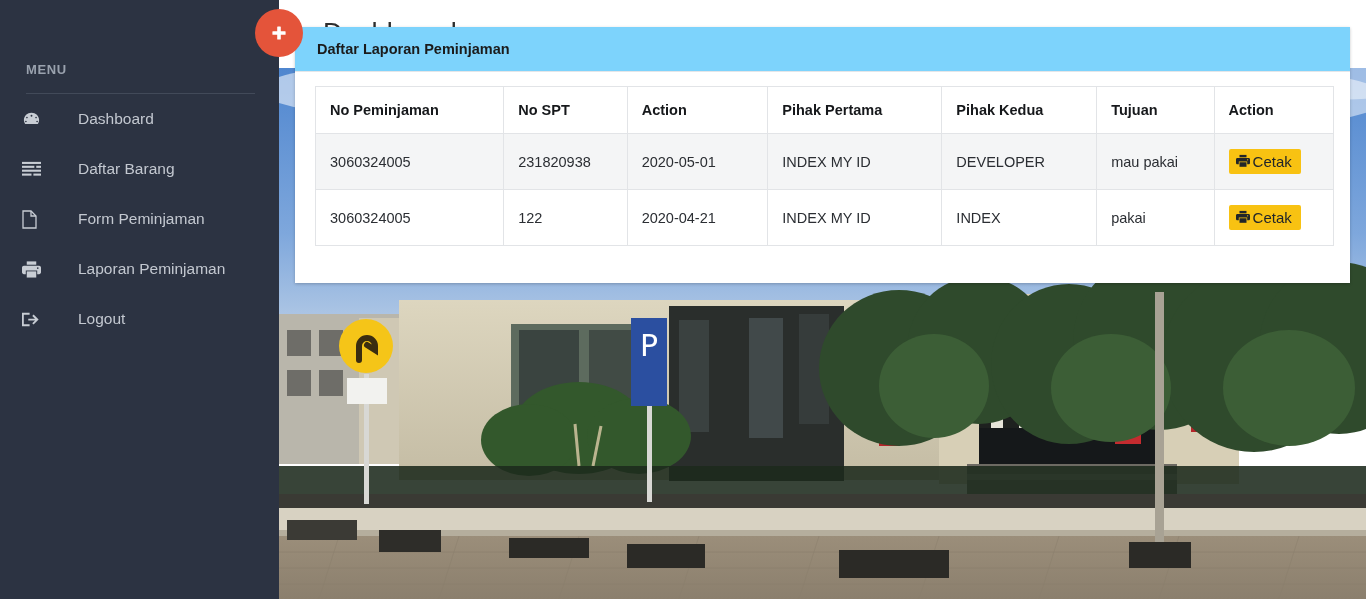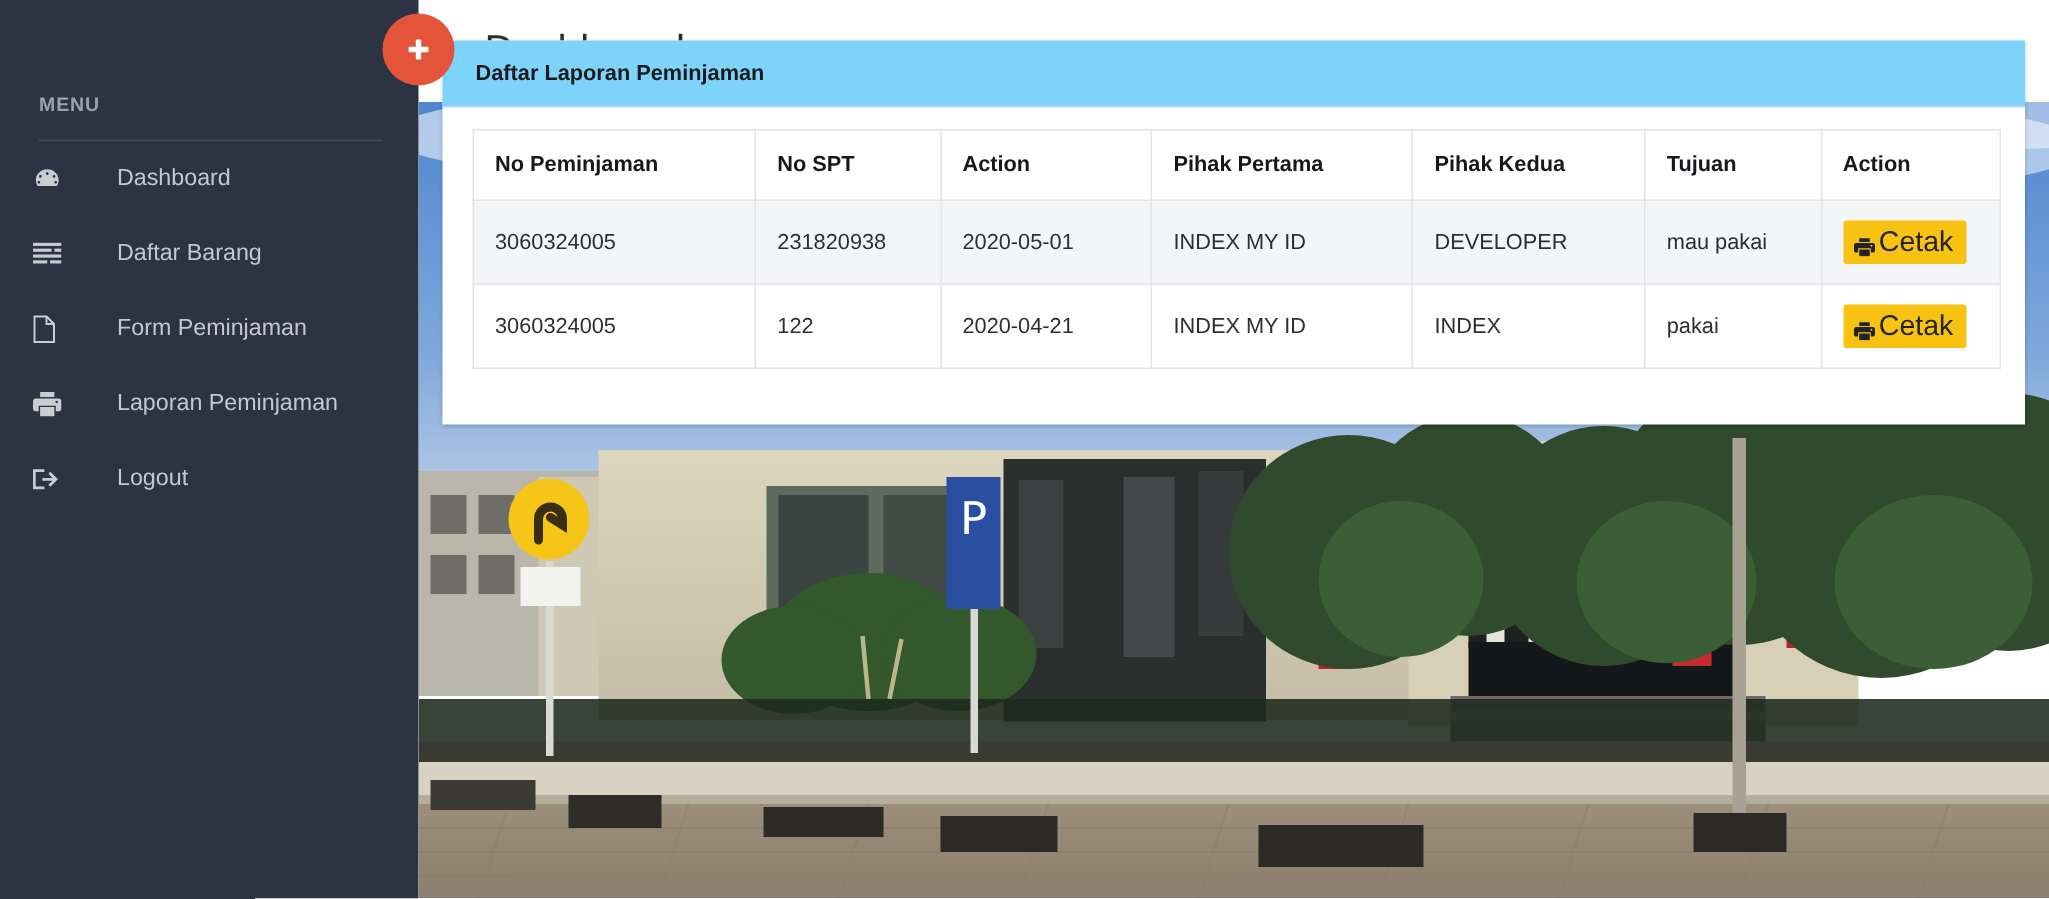--- a/index.html
+++ b/index.html
@@ -151,27 +151,27 @@
   .col-1 { width: 186px; }
   .col-2 { width: 122px; }
   .col-3 { width: 139px; }
   .col-4 { width: 172px; }
   .col-5 { width: 153px; }
   .col-6 { width: 116px; }
   .col-7 { width: 118px; }
 
   .btn-cetak {
     display: inline-flex;
-    align-items: flex-end;
+    align-items: flex-start;
     gap: 2px;
     background: #f8c212;
     border: none;
     border-radius: 2px;
     padding: 5px 9px 5px 7px;
-    font-size: 19px;
+    font-size: 15px;
     color: #212529;
     cursor: pointer;
     font-family: "Liberation Sans", sans-serif;
     line-height: 1;
   }
   .btn-cetak svg { display: block; }
   .btn-cetak .btn-label { padding-left: 1px; }
 </style>
 </head>
 <body>

